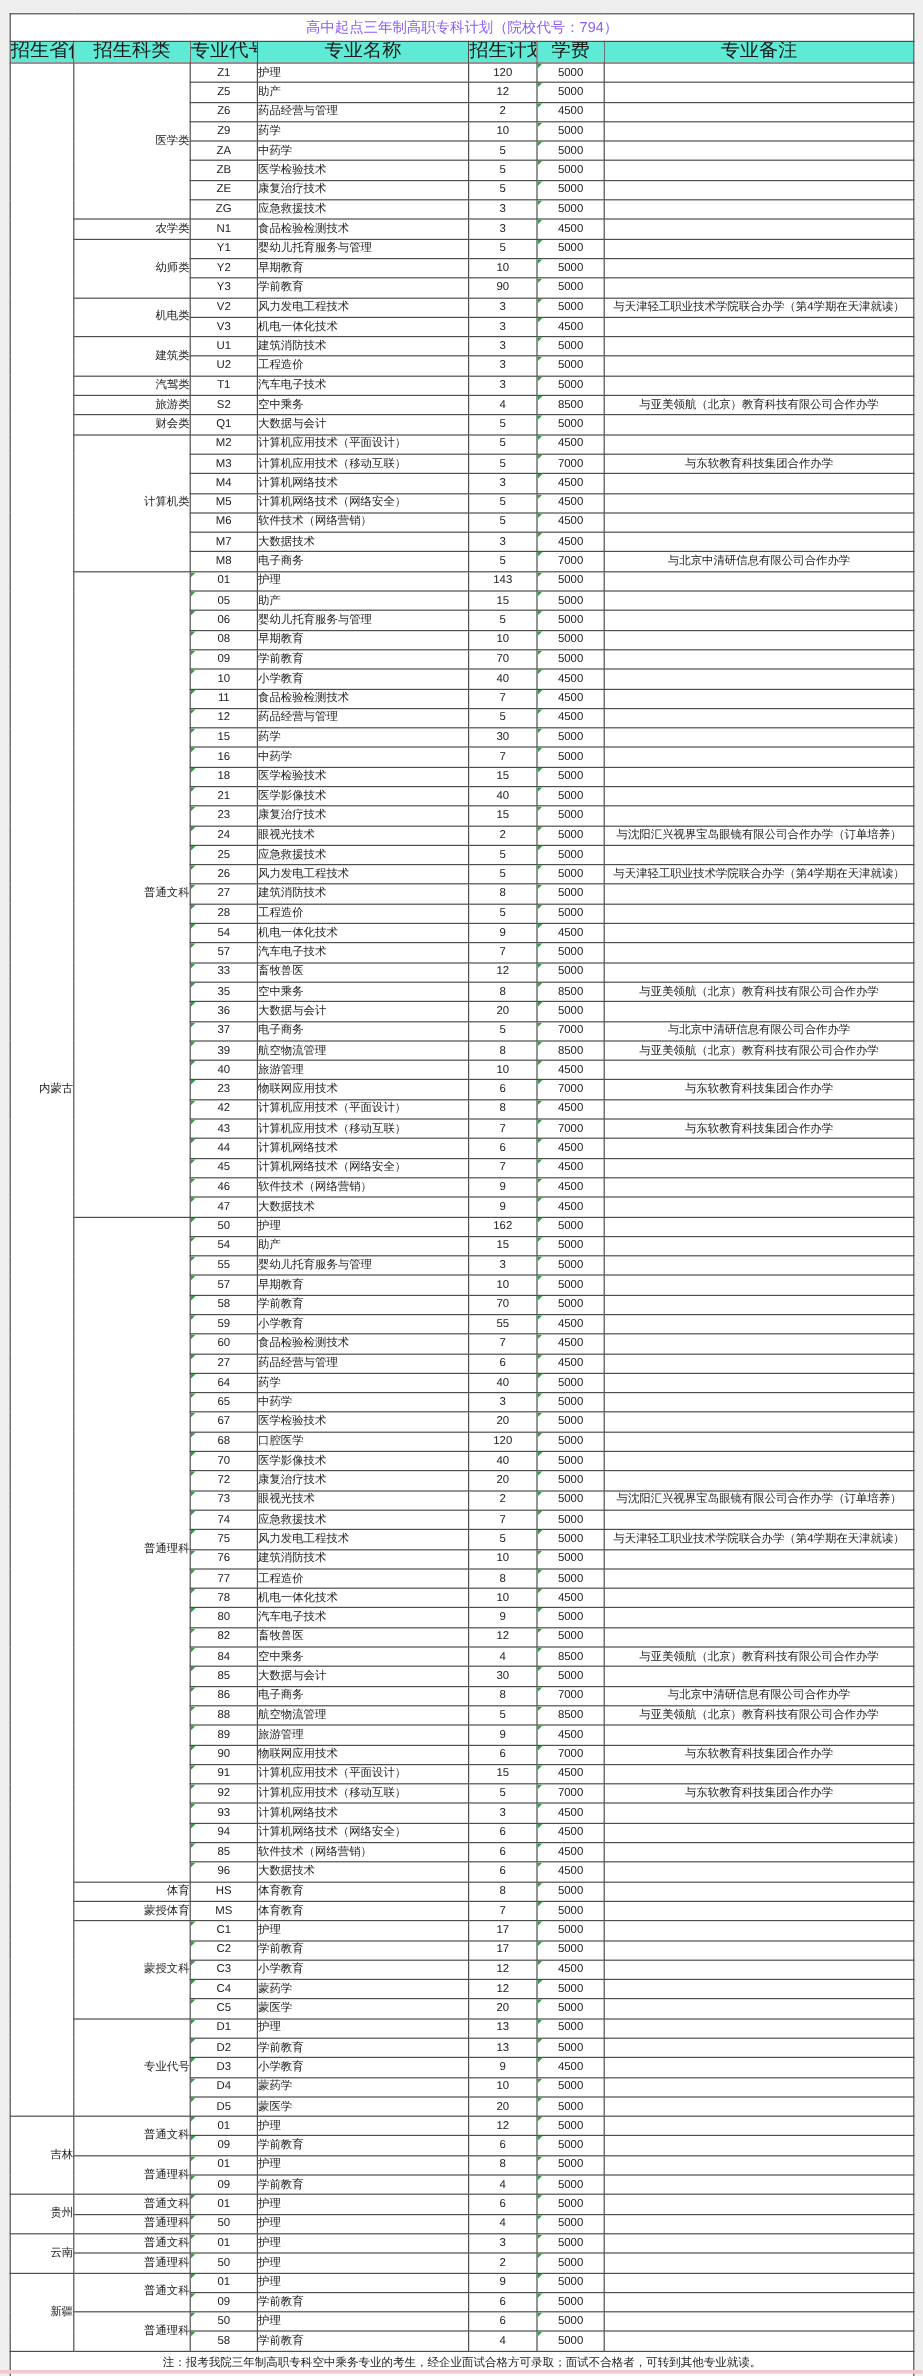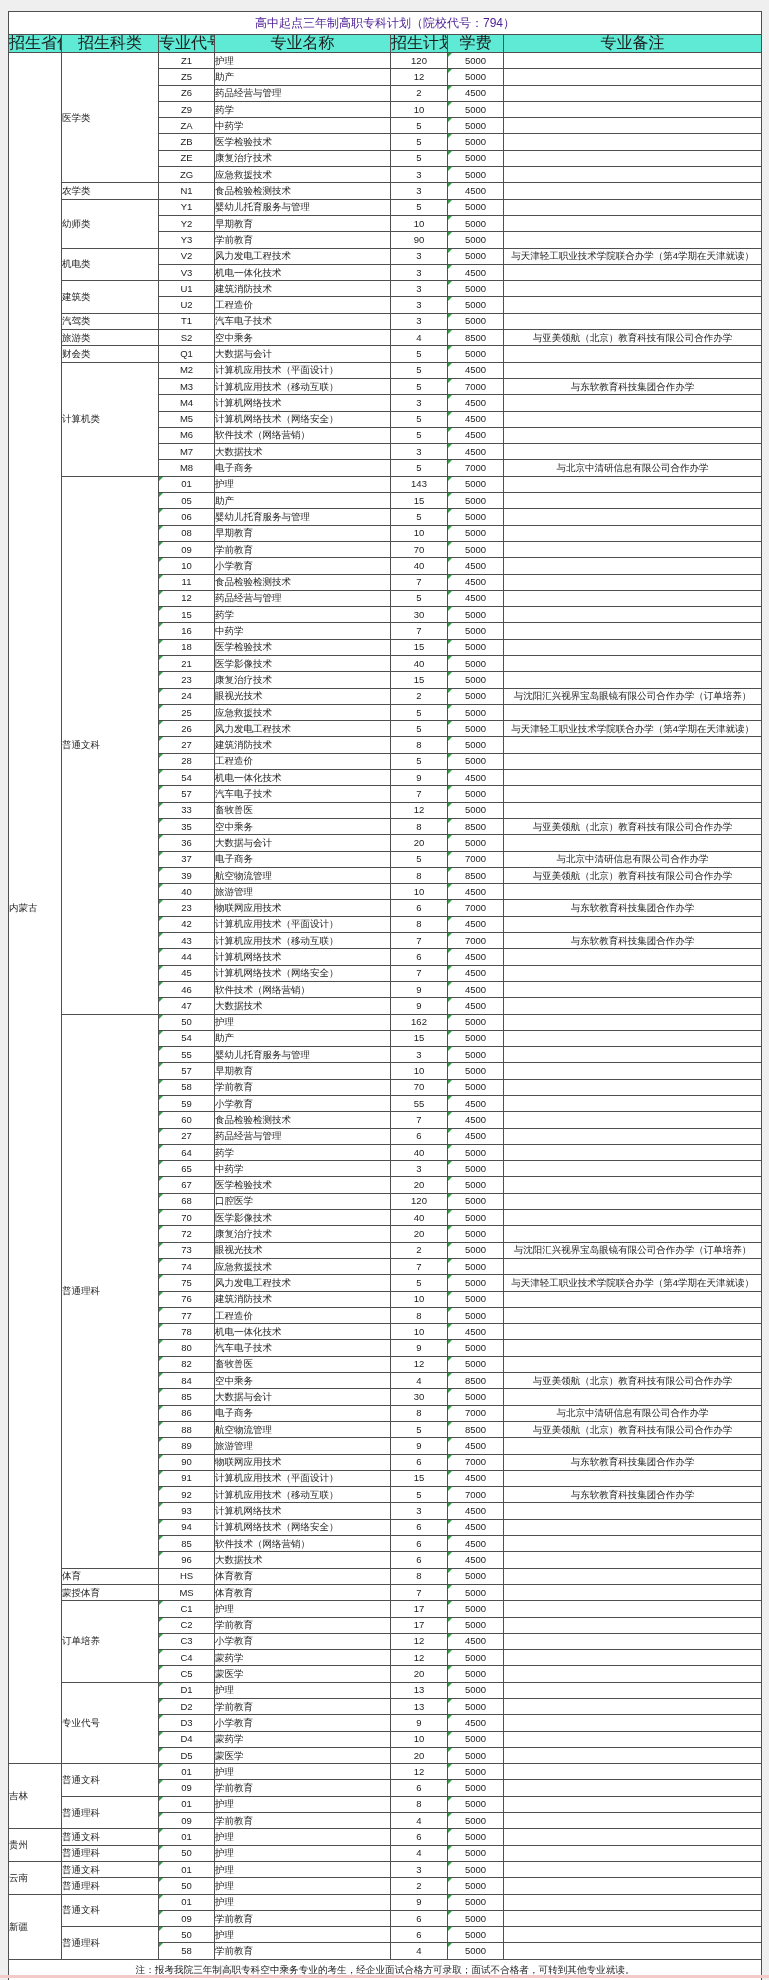--- a/index.html
+++ b/index.html
@@ -1,26 +1,26 @@
 <!DOCTYPE html>
 <html><head>
 <meta charset="utf-8">
 <style>
   html,body{margin:0;padding:0;background:#efefef;font-family:"Liberation Sans",sans-serif;color:#1c1c1c;}
   .page{width:769px;height:1980px;position:relative;overflow:hidden;background:#efefef;}
   table.plan{border-collapse:collapse;table-layout:fixed;width:753px;margin:11px 0 0 8px;background:#fff;}
   table.plan td,table.plan th{border:1px solid #4f4f4f;padding:0;position:relative;overflow:hidden;white-space:nowrap;font-weight:normal;line-height:1.05;}
-  tr.title-row td{height:22px;font-size:12px;text-align:center;color:#4c1d95;}
+  tr.title-row td{height:22px;font-size:12px;text-align:center;color:#8b5cf6;}
   tr.head-row th{height:17px;font-size:16px;text-align:center;background:#5eead4;}
   tr.data-row{height:16.3px;}
   tr.data-row td{font-size:9.5px;vertical-align:middle;}
   td.c{text-align:center;}
   td.major-name-cell{text-align:left;padding-left:3px;}
   td.remark-cell{text-align:center;font-size:8.6px;color:#222;}
-  td.province-cell,td.category-cell{text-align:left;font-size:9.8px;}
+  td.province-cell,td.category-cell{text-align:right;font-size:9.8px;}
   tr.foot-row td{height:20px;font-size:9.6px;text-align:center;color:#222;}
   .gt{position:absolute;top:0;left:0;width:0;height:0;border-top:4px solid #2f9e44;border-right:4px solid transparent;}
   .bottom-line{position:absolute;left:0;right:0;bottom:2px;height:3px;background:#f3c9c9;}
 </style>
 </head>
 <body>
 
 <div class="page">
   <table class="plan">
     <colgroup>
@@ -720,21 +720,21 @@
         </tr>
         <tr class="data-row">
           <td class="category-cell"><span>蒙授体育</span></td>
           <td class="c major-code-cell"><span>MS</span></td>
           <td class="major-name-cell"><span>体育教育</span></td>
           <td class="c plan-cell"><span>7</span></td>
           <td class="c tuition-cell"><span class="gt"></span><span>5000</span></td>
           <td class="remark-cell"><span></span></td>
         </tr>
         <tr class="data-row">
-          <td class="category-cell" rowspan="5"><span>订单培养</span></td>
+          <td class="category-cell" rowspan="5"><span>蒙授文科</span></td>
           <td class="c major-code-cell"><span class="gt"></span><span>C1</span></td>
           <td class="major-name-cell"><span>护理</span></td>
           <td class="c plan-cell"><span>17</span></td>
           <td class="c tuition-cell"><span class="gt"></span><span>5000</span></td>
           <td class="remark-cell"><span></span></td>
         </tr>
         <tr class="data-row">
           <td class="c major-code-cell"><span class="gt"></span><span>C2</span></td>
           <td class="major-name-cell"><span>学前教育</span></td>
           <td class="c plan-cell"><span>17</span></td>

